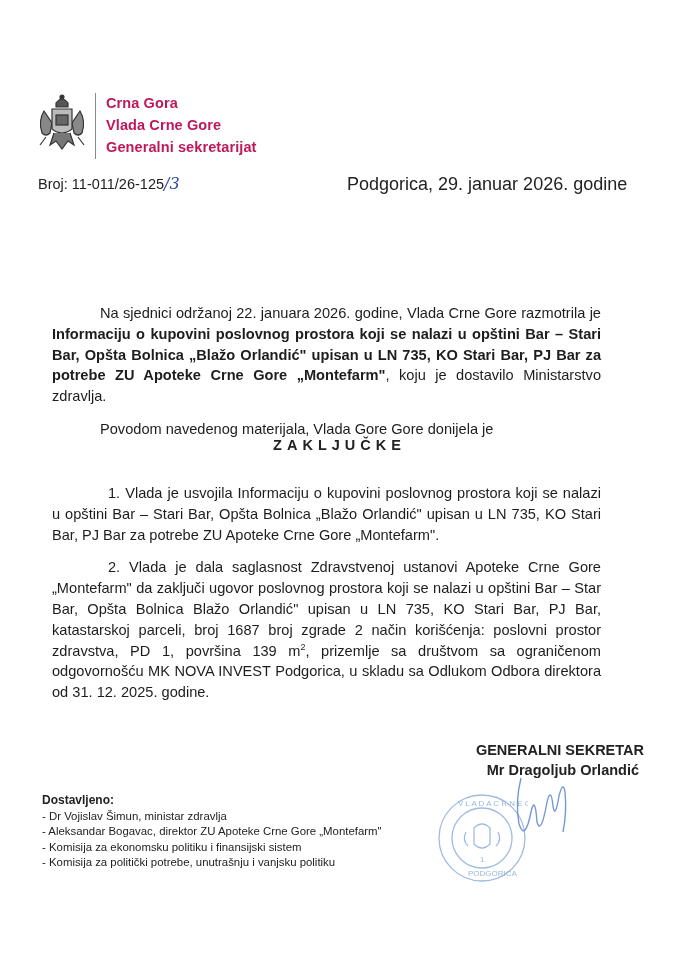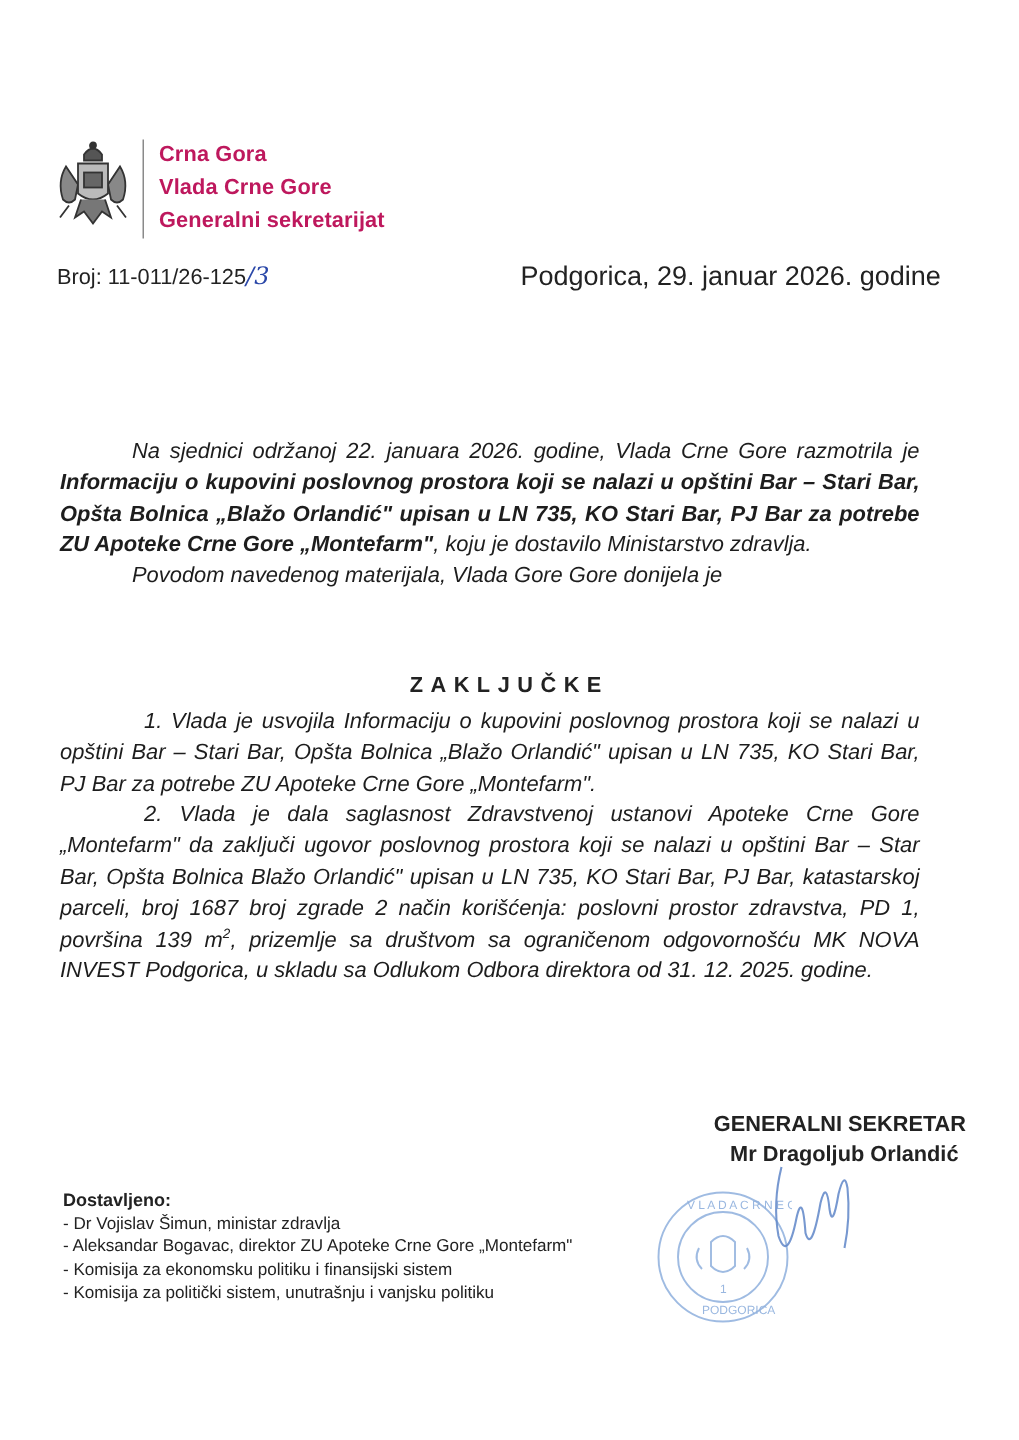--- a/index.html
+++ b/index.html
@@ -9,26 +9,26 @@
   }
   .abs { position: absolute; }
   .crest { left: 36px; top: 93px; width: 52px; height: 62px; }
   .vline { left: 95px; top: 93px; width: 1px; height: 66px; background: #8a8a8a; }
   .header-line { left: 106px; font-size: 14.5px; font-weight: bold; color: #be185d; letter-spacing: 0.1px; }
   .h1 { top: 95px; } .h2 { top: 117px; } .h3 { top: 139px; }
   .broj { left: 38px; top: 174px; font-size: 14.5px; color: #222; }
   .broj .hand { font-family: "DejaVu Serif", serif; font-style: italic; color: #2a47a8; font-size: 16px; }
   .date { left: 347px; top: 174px; font-size: 18px; color: #222; }
   .body { left: 40px; width: 573px; font-size: 14.6px; line-height: 20.8px; text-align: justify; color: #1d1d1d; }
-  .p { margin: 0; font-style: italic; }
+  .p { margin: 12px; }
   .indent { text-indent: 48px; }
   .indent2 { text-indent: 56px; }
   b { font-weight: bold; }
   .intro { top: 291px; }
-  .zak { left: 0; width: 679px; top: 449px; text-align: center; font-weight: bold; font-size: 14.5px; letter-spacing: 5px; color: #222; }
+  .zak { left: 0; width: 679px; top: 437px; text-align: center; font-weight: bold; font-size: 14.5px; letter-spacing: 5px; color: #222; }
   .items { top: 471px; }
   .sig { left: 414px; top: 740px; width: 230px; text-align: right; font-weight: bold; font-size: 14.5px; line-height: 20px; color: #222; }
   .sig .t { display: block; }
   .sig .n { display: block; padding-right: 5px; }
   .dost { left: 42px; top: 793px; font-size: 11.4px; line-height: 15.5px; color: #222; }
   .dost .lbl { font-weight: bold; font-size: 12px; }
   .stamp { left: 436px; top: 792px; width: 92px; height: 92px; }
   .signature { left: 507px; top: 772px; width: 76px; height: 80px; }
   sup { font-size: 9px; line-height: 0; }
 </style>
@@ -96,14 +96,14 @@
   <svg width="76" height="80" viewBox="0 0 76 80">
     <path d="M14 6 Q8 30 12 52 Q18 70 24 40 Q28 22 30 50 Q34 64 40 30 Q44 14 46 34 Q48 48 52 24 Q56 8 58 20 Q60 40 56 60" fill="none" stroke="#5f86c8" stroke-width="1.4" opacity="0.85"></path>
   </svg>
 </div>
 
 <div class="abs dost">
   <div class="lbl">Dostavljeno:</div>
   <div>- Dr Vojislav Šimun, ministar zdravlja</div>
   <div>- Aleksandar Bogavac, direktor ZU Apoteke Crne Gore „Montefarm"</div>
   <div>- Komisija za ekonomsku politiku i finansijski sistem</div>
-  <div>- Komisija za politički sistem, unutrašnju i vanjsku politiku</div>
+  <div>- Komisija za politički potrebe, unutrašnju i vanjsku politiku</div>
 </div>
 
 </body></html>

